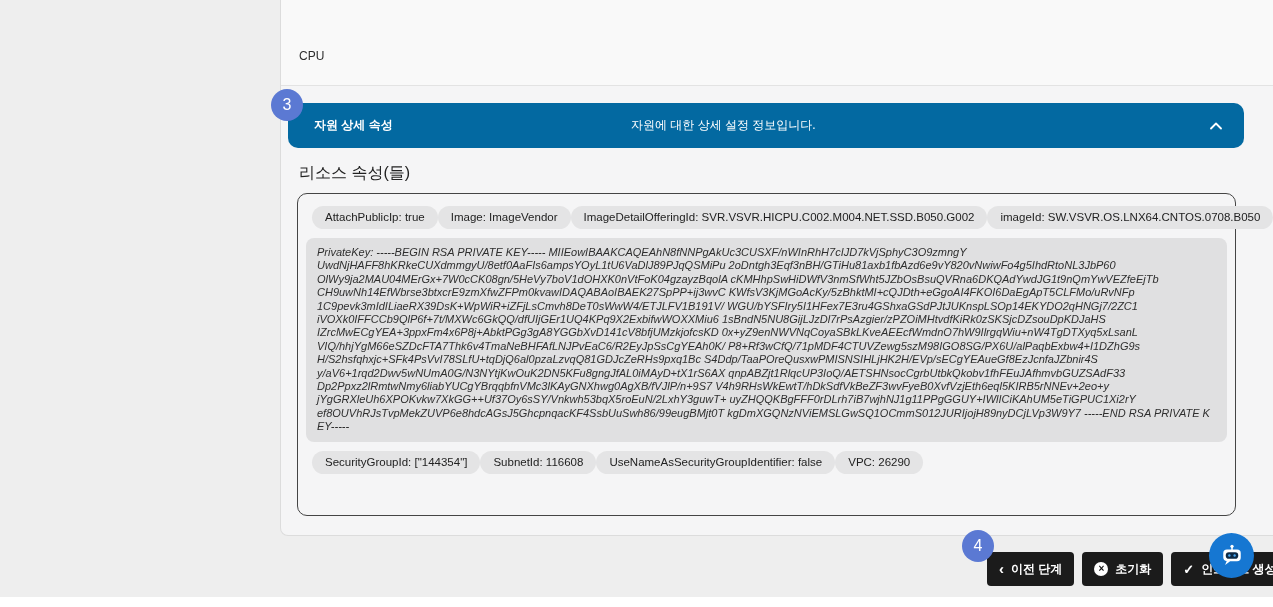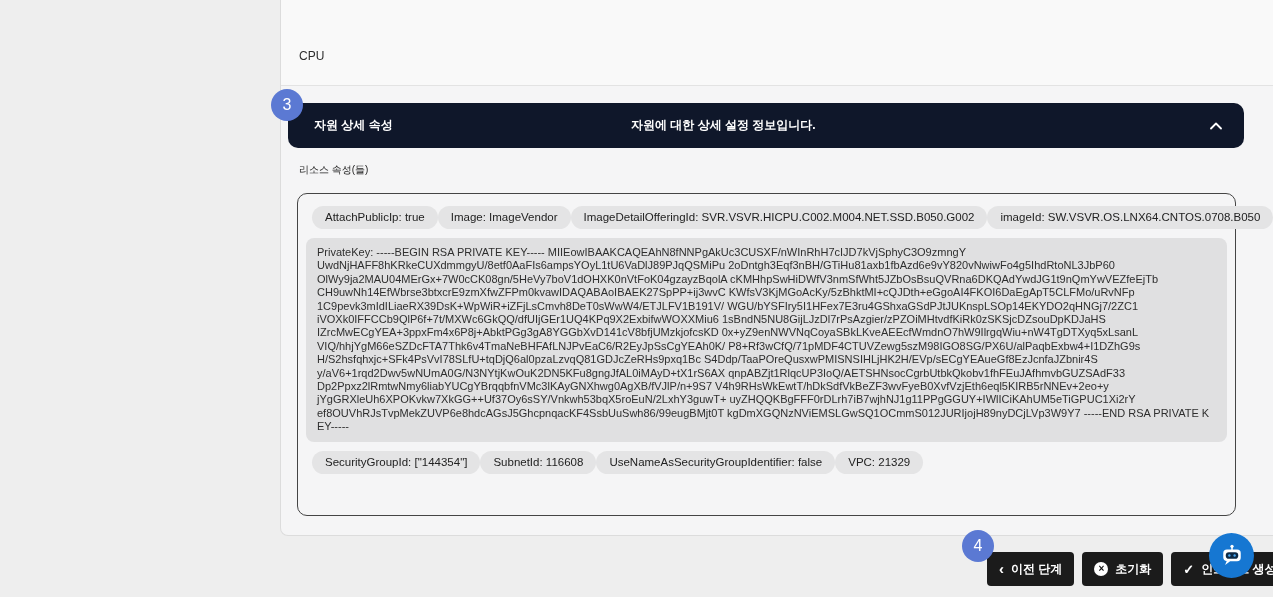--- a/index.html
+++ b/index.html
@@ -10,39 +10,39 @@
   }
   .card{
     position:absolute;left:280px;top:0;width:1155px;height:536px;
     background:#f5f5f6;border:1px solid #dcdcdc;border-top:none;
     border-radius:0 0 8px 8px;box-sizing:border-box;
   }
   .cpu-section{position:relative;height:85px;background:#f9f9f9;border-bottom:1px solid #e3e3e3;}
   .cpu-label{position:absolute;left:18px;top:49px;font-size:12px;color:#2d2d2d;}
   .section-bar{
     position:absolute;left:7px;top:103px;width:956px;height:45px;
-    background:#0f172a;border-radius:10px;display:flex;align-items:center;cursor:pointer;
+    background:#0369a1;border-radius:10px;display:flex;align-items:center;cursor:pointer;
   }
   .bar-title{margin-left:26px;color:#ffffff;font-size:12px;font-weight:bold;white-space:nowrap;}
-  .bar-subtitle{position:absolute;left:343px;color:#ffffff;font-size:12px;font-weight:bold;white-space:nowrap;}
+  .bar-subtitle{position:absolute;left:343px;color:#ffffff;font-size:12px;font-weight:normal;white-space:nowrap;}
   .bar-chevron{position:absolute;right:22px;top:50%;transform:translateY(-50%);display:flex;}
-  .attr-label{position:absolute;left:18px;top:163px;font-size:10px;color:#222222;}
+  .attr-label{position:absolute;left:18px;top:163px;font-size:16px;color:#222222;}
   .attr-box{
     position:absolute;left:16px;top:193px;width:939px;height:323px;box-sizing:border-box;
     border:1px solid #454545;border-radius:10px;padding:12px 14px 0 14px;background:transparent;
   }
   .chip-row{display:flex;margin-bottom:9px;flex-wrap:nowrap;}
   .chip{
     background:#e4e4e5;border-radius:13px;padding:0 13px;height:23px;line-height:23px;
     font-size:11.5px;color:#222222;white-space:nowrap;
   }
   .key-block{
     background:#e0e0e1;border-radius:8px;padding:8px 11px;margin:0 -6px 9px -6px;
     font-size:11px;line-height:13.4px;color:#2e2e2e;
-    white-space:pre-wrap;word-break:break-all;
+    white-space:pre-wrap;word-break:break-all;font-style:italic;
   }
   .badge{
     position:absolute;width:32px;height:32px;border-radius:50%;
     background:#5b79d3;color:#ffffff;font-size:16px;
     display:flex;align-items:center;justify-content:center;z-index:5;
   }
   .badge3{left:271px;top:89px;}
   .badge4{left:962px;top:530px;}
   .footer-buttons{position:absolute;left:987px;top:552px;display:flex;gap:8px;z-index:4;}
   .btn{
@@ -101,21 +101,21 @@
 VIQ/hhjYgM66eSZDcFTA7Thk6v4TmaNeBHFAfLNJPvEaC6/R2EyJpSsCgYEAh0K/ P8+Rf3wCfQ/71pMDF4CTUVZewg5szM98IGO8SG/PX6U/alPaqbExbw4+I1DZhG9s
 H/S2hsfqhxjc+SFk4PsVvI78SLfU+tqDjQ6al0pzaLzvqQ81GDJcZeRHs9pxq1Bc S4Ddp/TaaPOreQusxwPMISNSIHLjHK2H/EVp/sECgYEAueGf8EzJcnfaJZbnir4S
 y/aV6+1rqd2Dwv5wNUmA0G/N3NYtjKwOuK2DN5KFu8gngJfAL0iMAyD+tX1rS6AX qnpABZjt1RlqcUP3IoQ/AETSHNsocCgrbUtbkQkobv1fhFEuJAfhmvbGUZSAdF33
 Dp2Ppxz2lRmtwNmy6liabYUCgYBrqqbfnVMc3lKAyGNXhwg0AgXB/fVJlP/n+9S7 V4h9RHsWkEwtT/hDkSdfVkBeZF3wvFyeB0XvfVzjEth6eql5KIRB5rNNEv+2eo+y
 jYgGRXleUh6XPOKvkw7XkGG++Uf37Oy6sSY/Vnkwh53bqX5roEuN/2LxhY3guwT+ uyZHQQKBgFFF0rDLrh7iB7wjhNJ1g11PPgGGUY+IWlICiKAhUM5eTiGPUC1Xi2rY
 ef8OUVhRJsTvpMekZUVP6e8hdcAGsJ5GhcpnqacKF4SsbUuSwh86/99eugBMjt0T kgDmXGQNzNViEMSLGwSQ1OCmmS012JURIjojH89nyDCjLVp3W9Y7 -----END RSA PRIVATE KEY-----</div>
     <div class="chip-row">
         <span class="chip">SecurityGroupId: ["144354"]</span>
         <span class="chip">SubnetId: 116608</span>
         <span class="chip">UseNameAsSecurityGroupIdentifier: false</span>
-        <span class="chip">VPC: 21329</span>
+        <span class="chip">VPC: 26290</span>
       </div>
   </div>
 
 </div>
 
 <div class="badge badge3">3</div>
 <div class="badge badge4">4</div>
 
 <div class="footer-buttons">
   <button class="btn">

